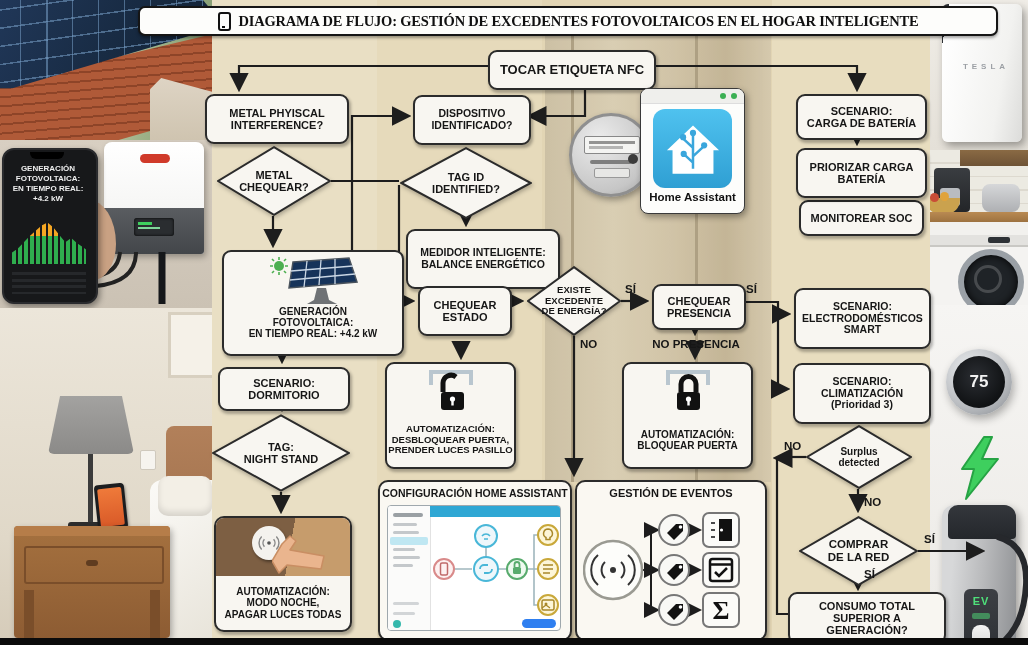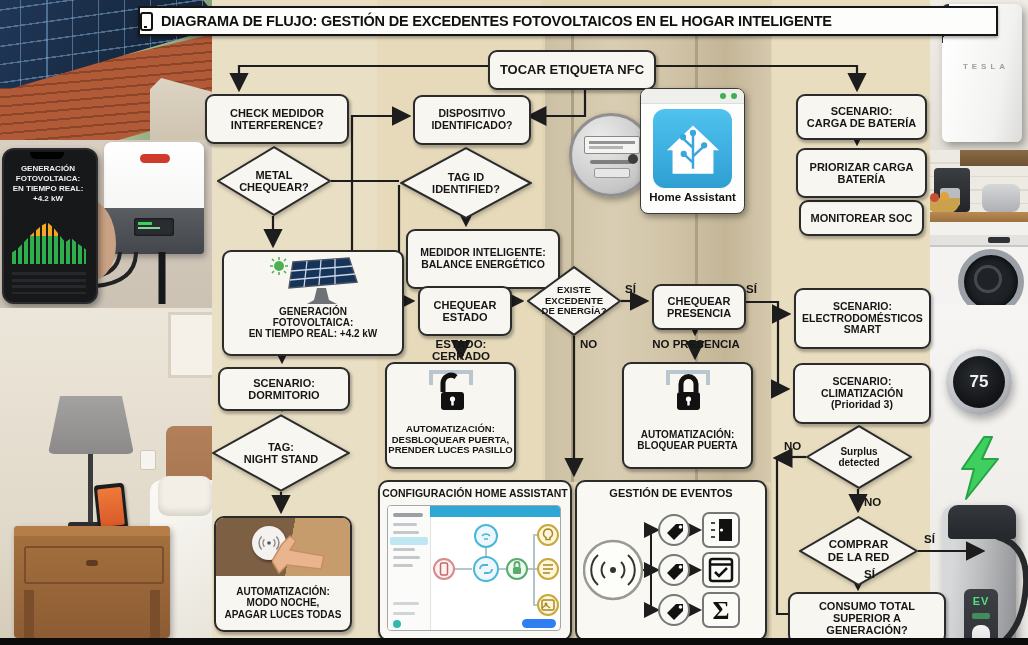--- a/index.html
+++ b/index.html
@@ -19,23 +19,23 @@
   .lbl{position:absolute;z-index:6;font-weight:bold;color:#161616;white-space:pre-line;}
   #wires{position:absolute;left:0;top:0;z-index:3;}
   .panel{position:absolute;z-index:5;background:#faf8f2;border:2.5px solid #2b2b2b;border-radius:10px;
          box-shadow:1.5px 2.5px 3px rgba(0,0,0,.28);}
   .panel .ptitle{position:absolute;left:0;right:0;top:5px;text-align:center;font-weight:bold;
                  font-size:11px;color:#161616;}
   
   .ph{position:absolute;z-index:1;overflow:hidden;}
   .blackbar{position:absolute;left:0;top:638px;width:1028px;height:7px;background:#0b0b0b;z-index:8;}
   .titlebar{position:absolute;left:138px;top:6px;width:856px;height:26px;z-index:9;background:#fdfdfb;
-            border:2.5px solid #151515;border-radius:0;display:flex;align-items:center;justify-content:flex-start;
+            border:2.5px solid #151515;border-radius:7px;display:flex;align-items:center;justify-content:center;
             gap:8px;font-weight:bold;font-size:14.5px;color:#101010;letter-spacing:-0.2px;
-            box-shadow:0 2px 3px rgba(0,0,0,.35);}
+            box-shadow:0 2px 3px rgba(0,0,0,.35);font-family:Liberation Serif, serif;}
   .phoneglyph{display:inline-block;width:9px;height:15px;border:2px solid #111;border-radius:3px;position:relative;}
   .phoneglyph::after{content:"";position:absolute;left:2px;bottom:1px;width:3px;height:1.5px;background:#111;}
   .caption{font-weight:bold;text-align:center;white-space:pre-line;color:#161616;line-height:1.12;}
 </style>
 </head>
 <body>
 
 <div id="stage">
 
   <div class="ph" style="left:0;top:0;width:212px;height:140px;background:linear-gradient(100deg,#b9c6a8 0%,#cdd6bd 40%,#9eb288 70%,#7e966d 100%);">
@@ -213,21 +213,21 @@
       <path d="M806,457 H781"></path>
       <path d="M788,614 H777 V458 H776" marker-end="url(#ah)"></path>
       <path d="M918,551 H982" marker-end="url(#ah)"></path>
       <path d="M858,586 V588" marker-end="url(#ah)"></path>
       <path d="M612,143 H640"></path>
     </g>
   </svg>
 
   <div class="node" style="left:488px;top:50px;width:160px;height:32px;font-size:13px;">TOCAR ETIQUETA NFC</div>
 
-  <div class="node" style="left:205px;top:94px;width:136px;height:42px;font-size:11px;">CHECK MEDIDOR
+  <div class="node" style="left:205px;top:94px;width:136px;height:42px;font-size:11px;">METAL PHYISCAL
 INTERFERENCE?</div>
 
   <div class="diamond" style="left:217px;top:146px;width:114px;height:70px;font-size:11px;">
     <svg viewBox="0 0 100 60" preserveAspectRatio="none">
         <polygon points="50,1 99,30 50,59 1,30" fill="#f8f6f1" stroke="#2b2b2b" stroke-width="2" vector-effect="non-scaling-stroke"></polygon>
       </svg>
     <span class="dtext">METAL
 CHEQUEAR?</span>
   </div>
 
@@ -299,21 +299,20 @@
         <polygon points="50,1 99,30 50,59 1,30" fill="#f8f6f1" stroke="#2b2b2b" stroke-width="2" vector-effect="non-scaling-stroke"></polygon>
       </svg>
     <span class="dtext">EXISTE
 EXCEDENTE
 DE ENERGÍA?</span>
   </div>
 
   <div class="node" style="left:652px;top:284px;width:86px;height:38px;font-size:11px;">CHEQUEAR
 PRESENCIA</div>
 
-  <div class="lbl" style="left:405px;top:338px;width:112px;text-align:center;font-size:11.5px;">ESTADO: CERRADO</div>
   <div class="lbl" style="left:644px;top:338px;width:104px;text-align:center;font-size:11.5px;">NO PRESENCIA</div>
 
   <div class="node" style="left:385px;top:362px;width:127px;height:103px;padding:0;flex-direction:column;">
     <svg width="62" height="46" viewBox="0 0 62 46" style="margin-top:3px;">
       <path d="M11,18 V5 H51 V18" stroke="#b9c6cf" stroke-width="4" fill="none"></path>
       <path d="M23,25 v-9 a8,8 0 0 1 13,-6" stroke="#111" stroke-width="5" fill="none"></path>
       <rect x="21" y="25" width="23" height="18" rx="3" fill="#111"></rect>
       <circle cx="32.5" cy="32" r="2.6" fill="#fff"></circle>
         <rect x="31.3" y="33" width="2.4" height="5.5" fill="#fff"></rect>
     </svg>

